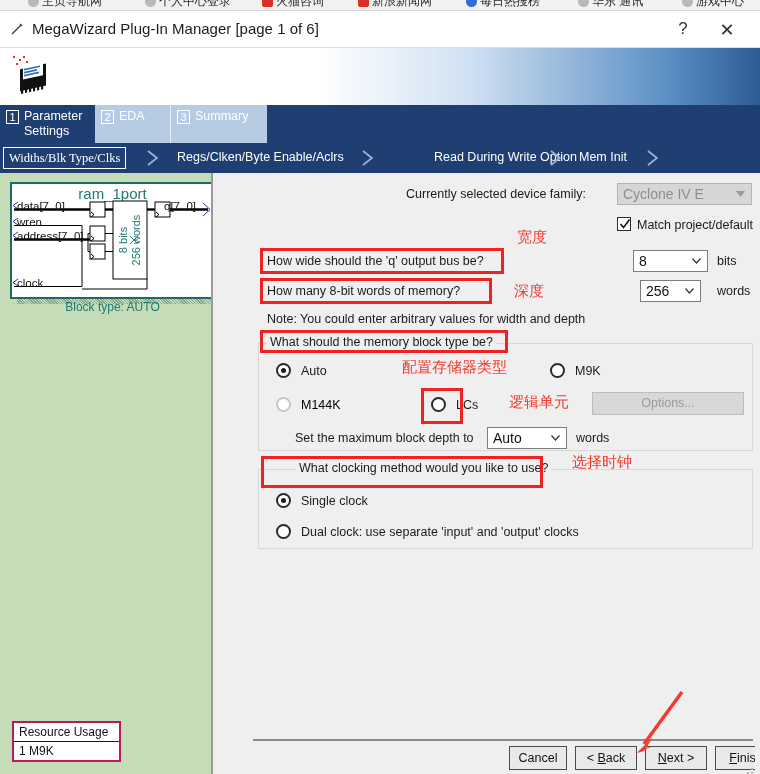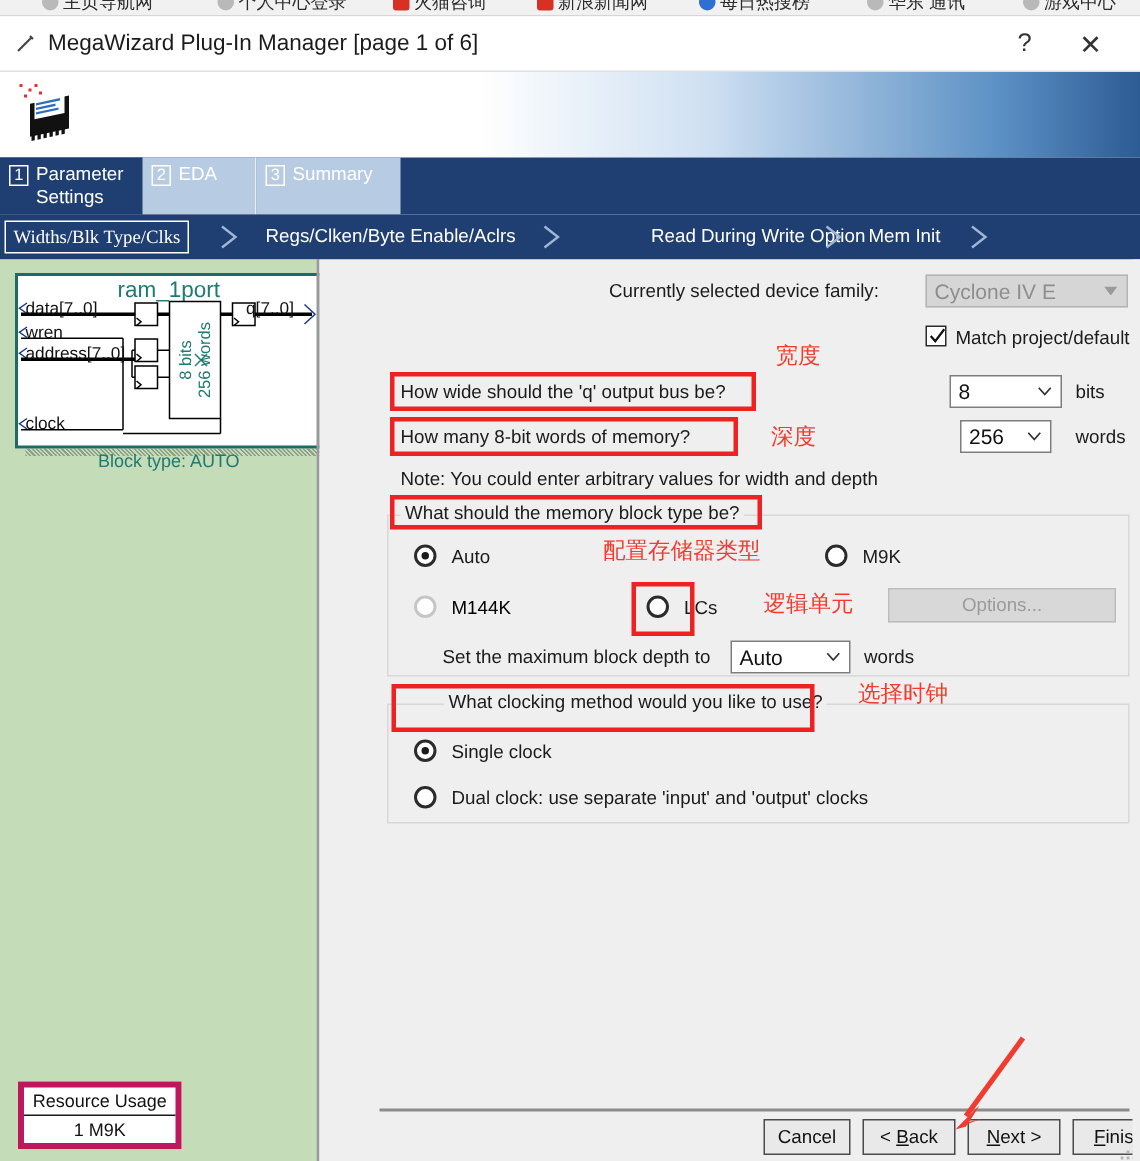--- a/index.html
+++ b/index.html
@@ -119,21 +119,21 @@
     position: absolute; left: 0; top: 1px; width: 100%; text-align: center;
     font-size: 15px; color: #1f7a72;
   }
   .sym-txt { position: absolute; font-size: 11.5px; color: #111; white-space: nowrap; }
   .sym-sub {
     position: absolute; left: 0; bottom: -17px; width: 100%; text-align: center;
     font-size: 12px; color: #1f7a72;
   }
   .resbox {
     position: absolute; left: 12px; top: 548px; width: 109px;
-    border: 4px solid #be185d; background: #ffffff; font-size: 12px; color: #111; text-align: center;
+    border: 2px solid #be185d; background: #ffffff; font-size: 12px; color: #111;
   }
   .resbox .r1 { padding: 2px 5px; border-bottom: 1px solid #1a1a1a; }
   .resbox .r2 { padding: 2px 5px; }
 
   
   .mainpane {
     position: absolute; left: 213px; top: 173px; width: 547px; height: 601px;
     background: #efefef;
   }
   .mp-scroll {

